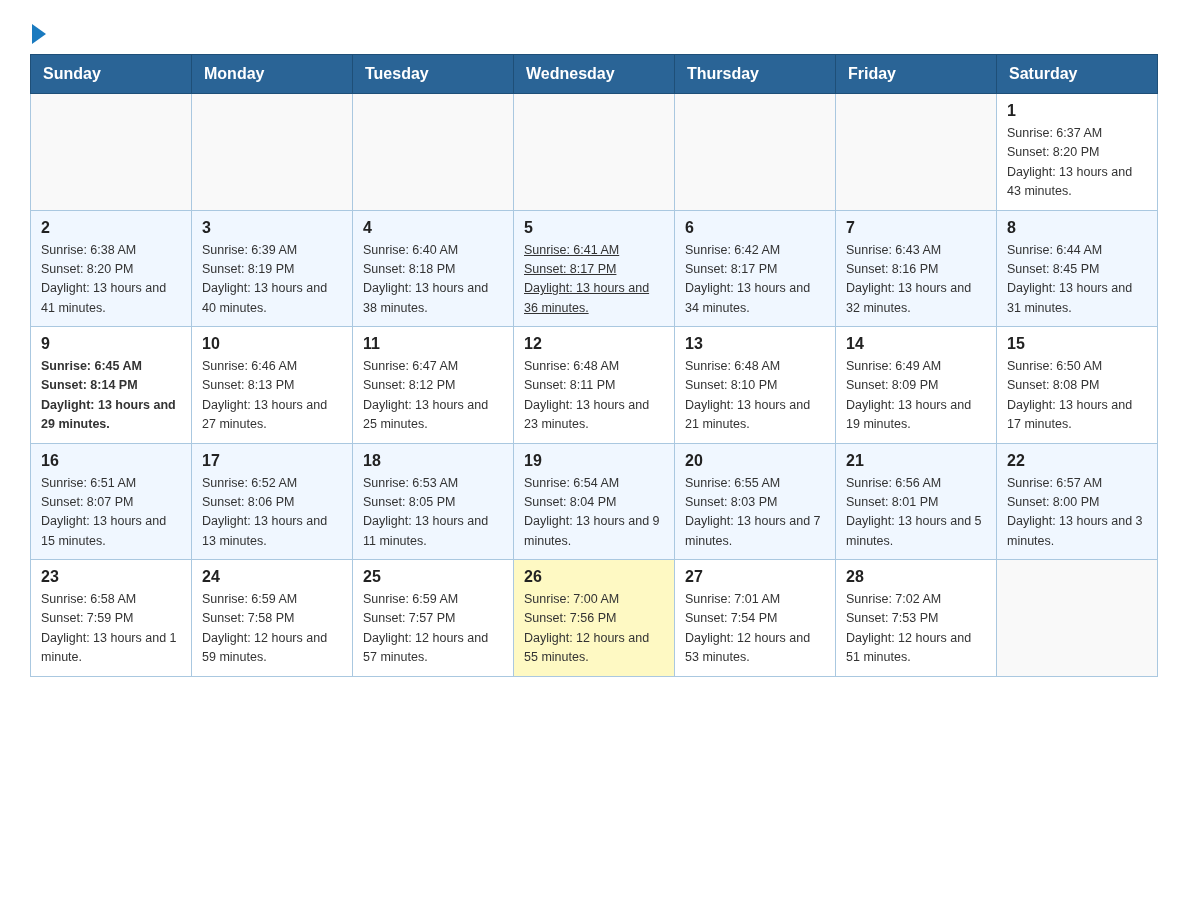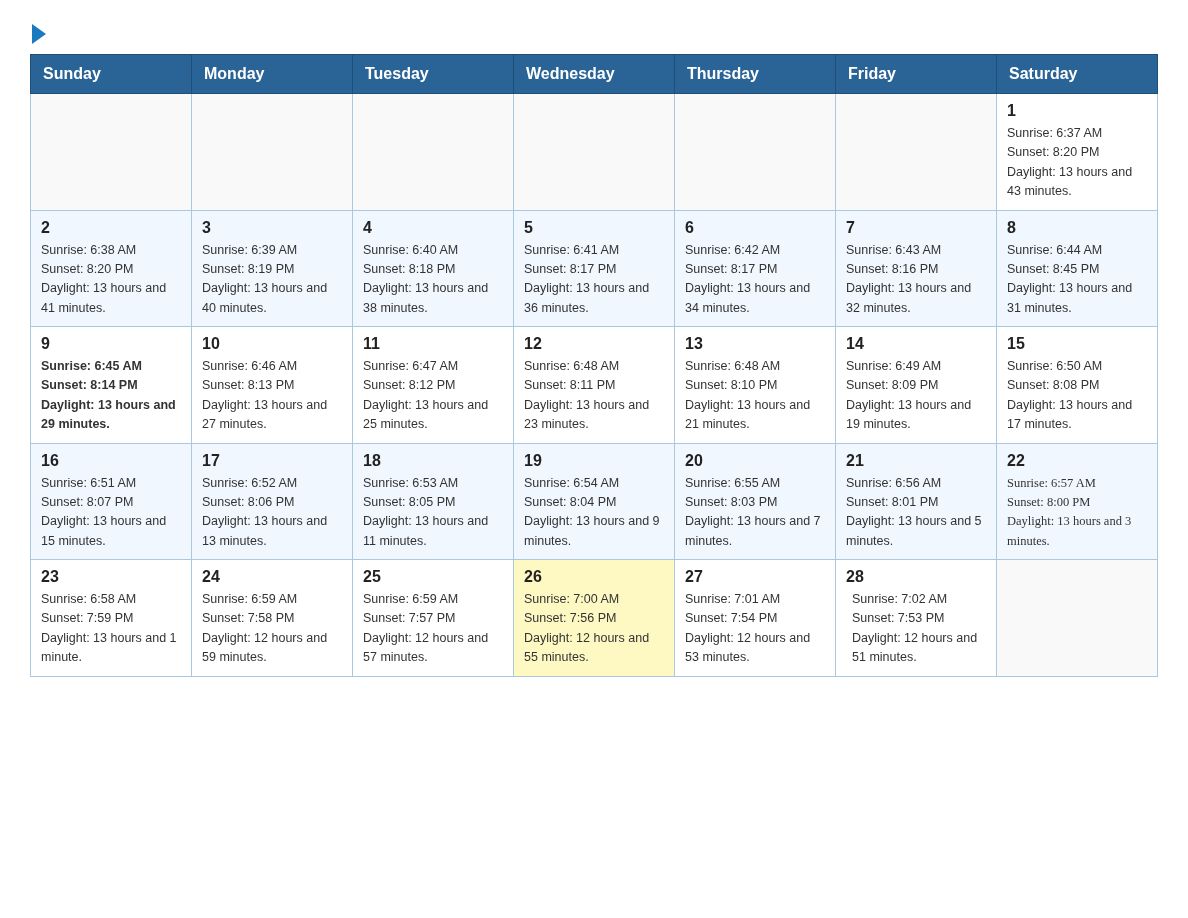--- a/index.html
+++ b/index.html
@@ -161,21 +161,21 @@
 Daylight: 13 hours and 40 minutes.</div>
         </td>
         <td style="background: rgb(240, 247, 255);">
           <span class="day-number">4</span>
           <div class="day-info" style="white-space: pre-line;">Sunrise: 6:40 AM
 Sunset: 8:18 PM
 Daylight: 13 hours and 38 minutes.</div>
         </td>
         <td style="background: rgb(240, 247, 255);">
           <span class="day-number">5</span>
-          <div class="day-info" style="white-space: pre-line;">Sunrise: 6:41 AM
+          <div class="day-info" style="white-space: pre-line; text-decoration: underline;">Sunrise: 6:41 AM
 Sunset: 8:17 PM
 Daylight: 13 hours and 36 minutes.</div>
         </td>
         <td style="background: rgb(240, 247, 255);">
           <span class="day-number">6</span>
           <div class="day-info" style="white-space: pre-line;">Sunrise: 6:42 AM
 Sunset: 8:17 PM
 Daylight: 13 hours and 34 minutes.</div>
         </td>
         <td style="background: rgb(240, 247, 255);">
@@ -267,21 +267,21 @@
 Daylight: 13 hours and 7 minutes.</div>
         </td>
         <td style="background: rgb(240, 247, 255);">
           <span class="day-number">21</span>
           <div class="day-info" style="white-space: pre-line;">Sunrise: 6:56 AM
 Sunset: 8:01 PM
 Daylight: 13 hours and 5 minutes.</div>
         </td>
         <td style="background: rgb(240, 247, 255);">
           <span class="day-number">22</span>
-          <div class="day-info" style="white-space: pre-line; font-family: Liberation Serif, serif;">Sunrise: 6:57 AM
+          <div class="day-info" style="white-space: pre-line;">Sunrise: 6:57 AM
 Sunset: 8:00 PM
 Daylight: 13 hours and 3 minutes.</div>
         </td>
       </tr>
       <tr>
         <td style="background: rgb(255, 255, 255);">
           <span class="day-number">23</span>
           <div class="day-info" style="white-space: pre-line;">Sunrise: 6:58 AM
 Sunset: 7:59 PM
 Daylight: 13 hours and 1 minute.</div>
@@ -305,20 +305,20 @@
 Daylight: 12 hours and 55 minutes.</div>
         </td>
         <td style="background: rgb(255, 255, 255);">
           <span class="day-number">27</span>
           <div class="day-info" style="white-space: pre-line;">Sunrise: 7:01 AM
 Sunset: 7:54 PM
 Daylight: 12 hours and 53 minutes.</div>
         </td>
         <td style="background: rgb(255, 255, 255);">
           <span class="day-number">28</span>
-          <div class="day-info" style="white-space: pre-line; margin-left: 6px;">Sunrise: 7:02 AM
+          <div class="day-info" style="white-space: pre-line;">Sunrise: 7:02 AM
 Sunset: 7:53 PM
 Daylight: 12 hours and 51 minutes.</div>
         </td>
         <td class="empty-cell"></td>
       </tr>
     </tbody>
 </table>
 
 </body></html>

